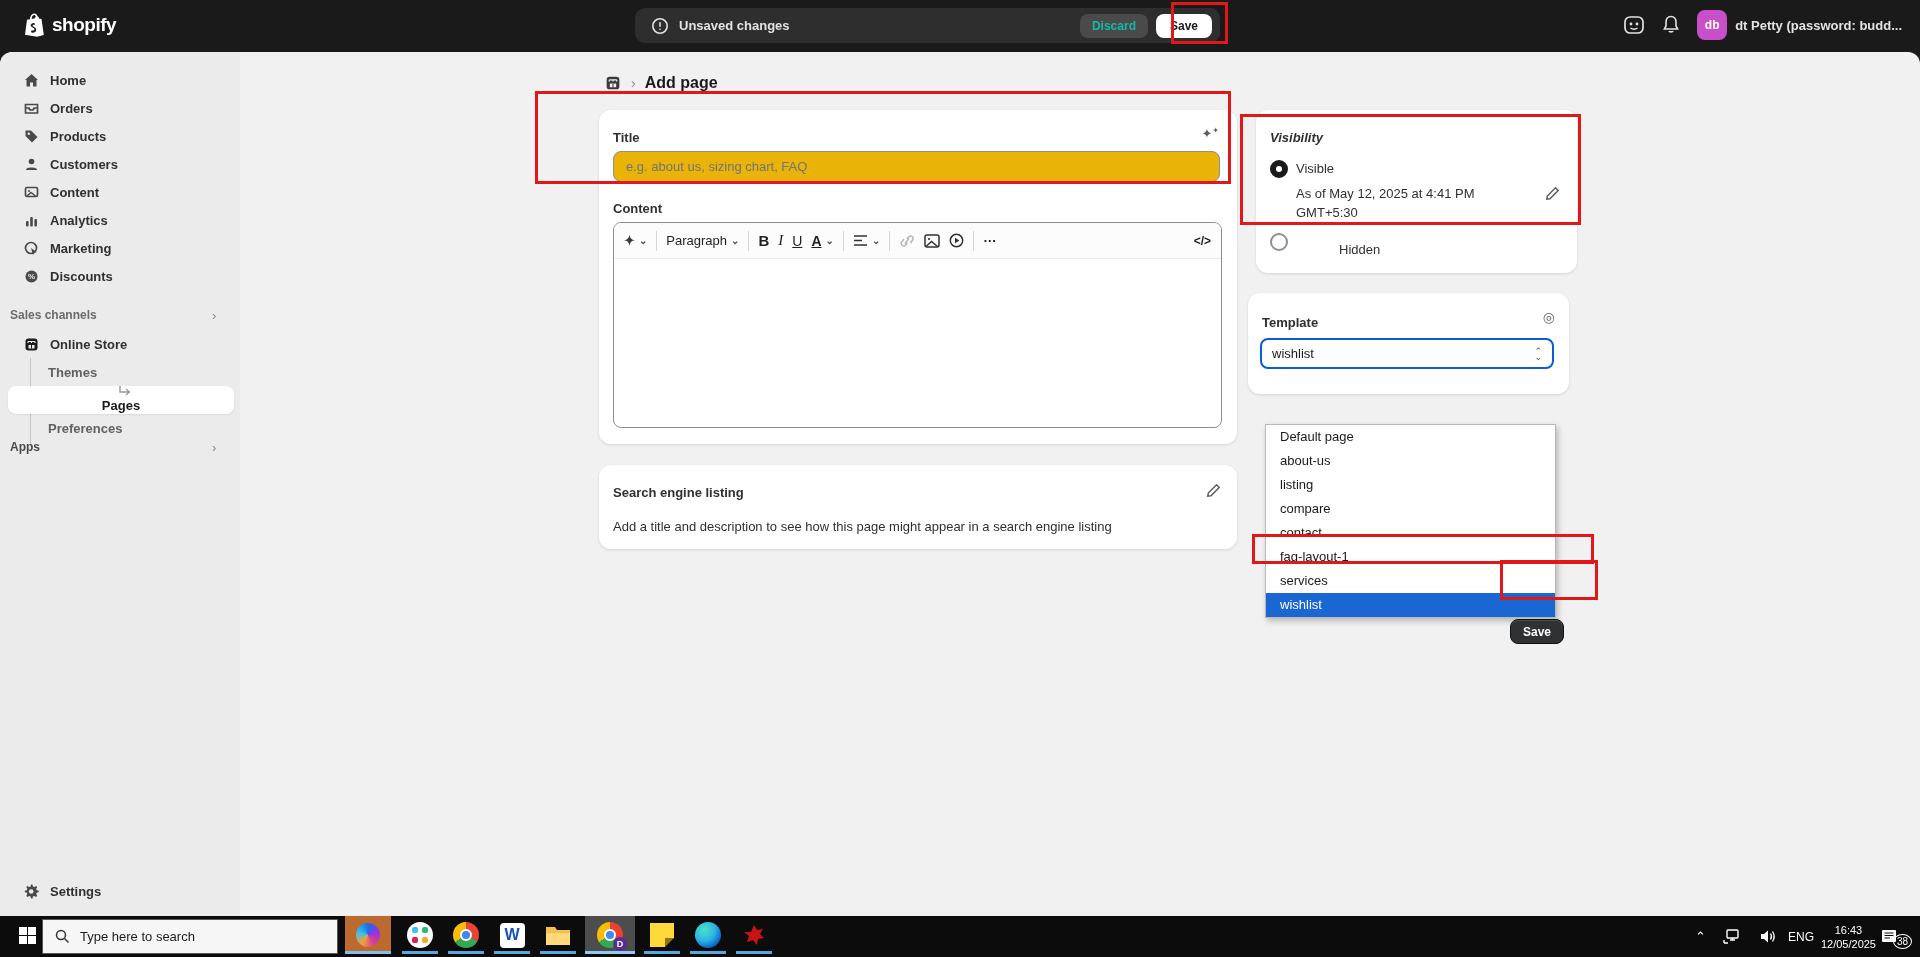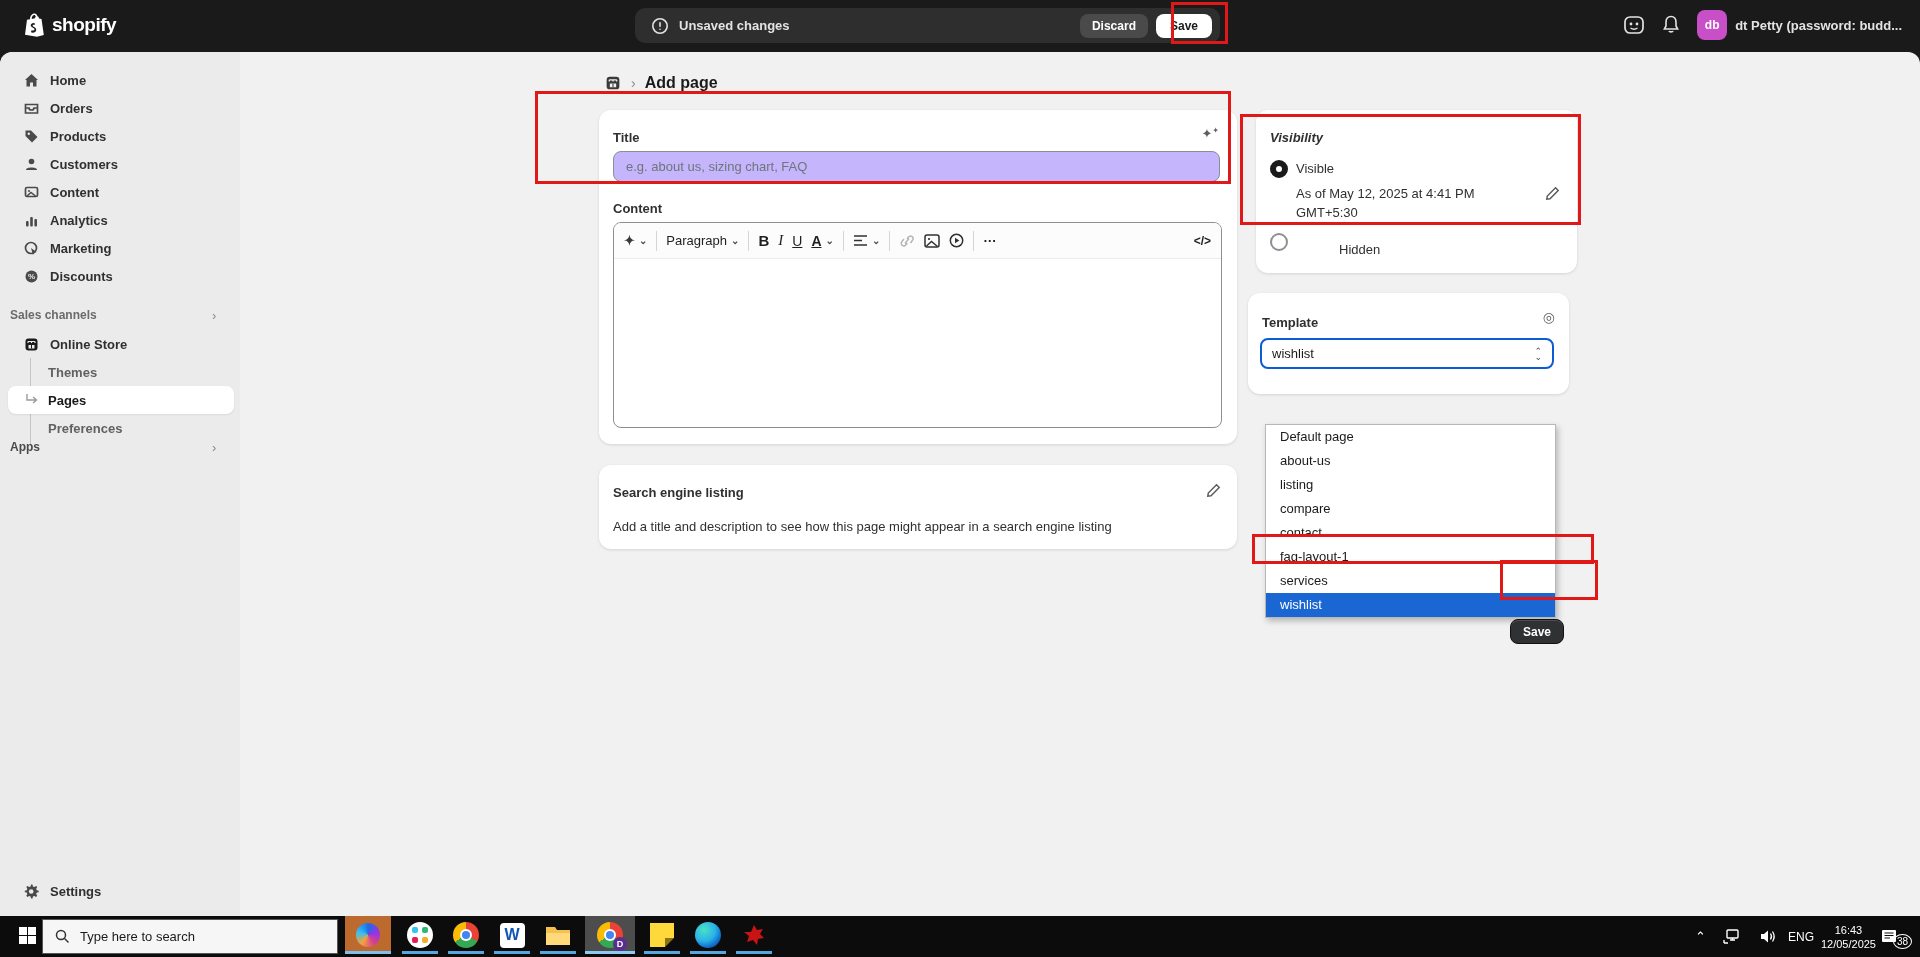--- a/index.html
+++ b/index.html
@@ -6,46 +6,46 @@
   html,body { width:1920px; height:957px; overflow:hidden; background:#1a1a1a;
     font-family:"Liberation Sans", sans-serif; font-size:13px; color:#303030; }
   .abs { position:absolute; }
   
   #topbar { position:absolute; left:0; top:0; width:1920px; height:52px; background:#1a1a1a; z-index:5; }
   .logo-wrap { position:absolute; left:22px; top:12px; display:flex; align-items:center; gap:6px; }
   .logo-text { color:#fff; font-size:19px; font-weight:700; letter-spacing:-0.5px; }
   #unsaved-pill { position:absolute; left:635px; top:8px; width:585px; height:35px; background:#2e2e2e;
     border-radius:10px; display:flex; align-items:center; padding:0 8px 0 16px; }
   .pill-msg { color:#e3e3e3; font-weight:600; margin-left:10px; }
-  .btn-discard { margin-left:auto; background:#4a4a4a; color:#ffffff; font-weight:600; font-size:12px;
+  .btn-discard { margin-left:auto; background:#4a4a4a; color:#14b8a6; font-weight:600; font-size:12px;
     border:none; border-radius:8px; padding:5px 12px; }
   .btn-save-top { margin-left:8px; background:#ffffff; color:#1a1a1a; font-weight:600; font-size:12px;
     border:none; border-radius:8px; padding:5px 14px; }
   .topbar-right { position:absolute; right:18px; top:10px; display:flex; align-items:center; gap:16px; }
   .avatar { width:30px; height:30px; border-radius:8px; background:#c94fc9; color:#fff; font-size:12px;
     font-weight:700; display:flex; align-items:center; justify-content:center; }
   .user-name { color:#e3e3e3; font-weight:600; }
   
   #surface { position:absolute; left:0; top:52px; width:1920px; height:864px; background:#f1f1f1;
     border-radius:12px 12px 0 0; overflow:hidden; }
   #sidebar { position:absolute; left:0; top:0; width:240px; height:864px; background:#ebebeb;
     border-radius:12px 0 0 0; }
   .side-row { position:absolute; left:8px; width:226px; height:28px; display:flex; align-items:center;
     border-radius:8px; font-weight:600; color:#303030; }
   .side-row .s-icon { width:18px; height:18px; margin-left:14px; margin-right:10px; display:flex;
     align-items:center; justify-content:center; color:#4a4a4a; }
   .side-header { position:absolute; left:10px; font-size:12px; font-weight:700; color:#6b6b6b; }
   .side-sub { position:absolute; left:48px; height:24px; display:flex; align-items:center; color:#616161; font-weight:600; }
   .side-chev { position:absolute; left:212px; color:#8a8a8a; font-size:13px; }
-  .row-selected { background:#ffffff; box-shadow:0 1px 2px rgba(0,0,0,.08); color:#1a1a1a; font-weight:700; }
+  .row-selected { background:#ffffff; box-shadow:0 1px 2px rgba(0,0,0,.08); color:#1a1a1a; font-weight:700;flex-direction:column; }
   .treeline { position:absolute; left:30px; width:1px; background:#c5c5c5; }
   
   .card { position:absolute; background:#fff; border-radius:12px; box-shadow:0 1px 3px rgba(0,0,0,.12); }
   .field-label { font-weight:600; color:#303030; }
-  .text-input { position:absolute; border:1px solid #898f94; border-radius:8px; background:#c4b5fd;
+  .text-input { position:absolute; border:1px solid #898f94; border-radius:8px; background:#eab308;
     font-size:13px; padding:0 12px; color:#303030; font-family:"Liberation Sans",sans-serif; }
   .text-input::placeholder { color:#707579; }
   .editor { position:absolute; border:1px solid #898f94; border-radius:8px; background:#fff; overflow:hidden; }
   .ed-toolbar { height:36px; display:flex; align-items:center; padding:0 10px; gap:9px;
     background:#fcfcfc; border-bottom:1px solid #ebebeb; color:#1f1f1f; }
   .tb-sep { width:1px; height:20px; background:#d5d5d5; }
   .tb-item { display:flex; align-items:center; gap:4px; font-weight:600; }
   .tb-chev { font-size:10px; color:#4a4a4a; }
   .glyph-b { font-weight:800; font-size:15px; }
   .glyph-i { font-style:italic; font-family:"Liberation Serif",serif; font-size:15px; }

